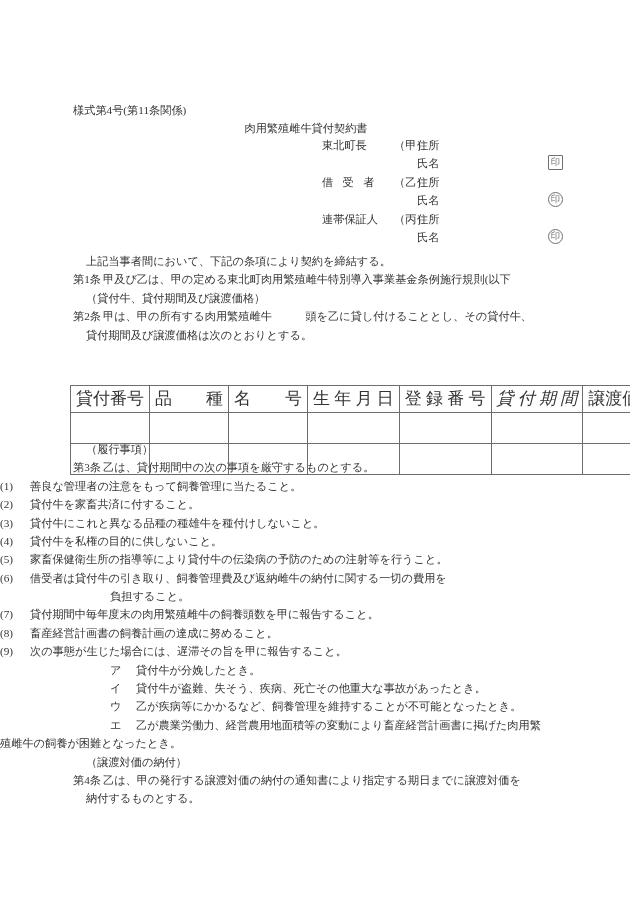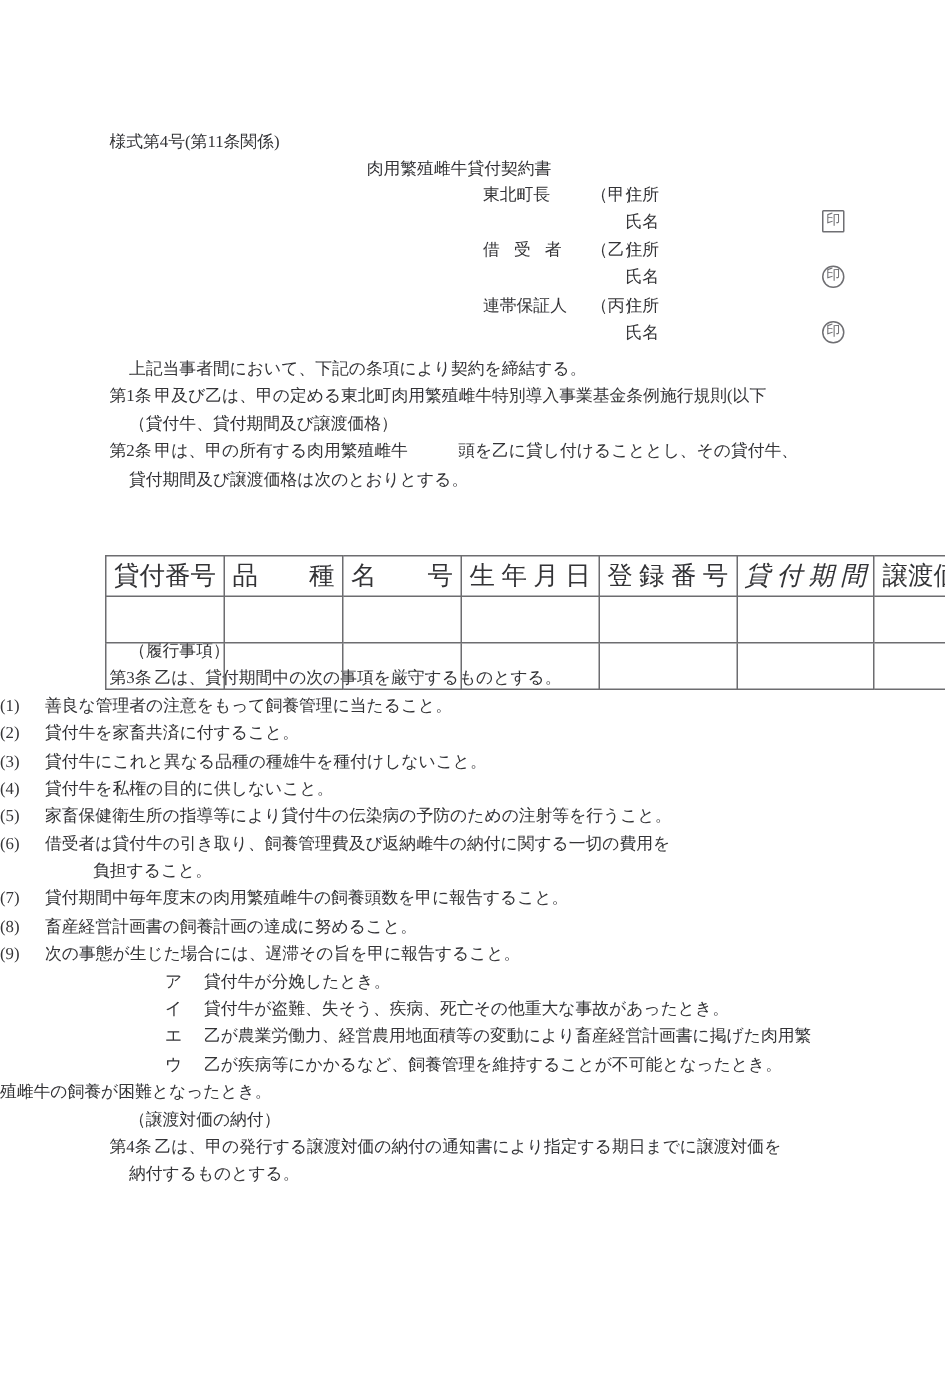--- a/index.html
+++ b/index.html
@@ -13,21 +13,21 @@
     height: 915px;
     position: relative;
     font-family: "Liberation Serif", "DejaVu Serif", serif;
     color: #333336;
     font-size: 11.2px;
     line-height: 18.4px;
     overflow: hidden;
   }
   .page {
     position: absolute;
-    left: 0; top: 1px;
+    left: 0; top: 16px;
     width: 630px;
     height: 871px;
     padding: 0;
   }
 
   
   .ln { white-space: pre; }
 
   .form-no {
     position: absolute;
@@ -102,21 +102,21 @@
     top: 236px;
     width: 630px;
   }
   .p {
     white-space: pre;
     height: 18.4px;
   }
   .i0  { padding-left: 73px; }   
   .i1  { padding-left: 86px; }   
   .i2  { }   
-  .i2b { padding-left: 62px; }  
+  .i2b { padding-left: 110px; }  
   .i3  { padding-left: 110px; }  
   .i3b { }  
 
   .art-head { white-space: pre; }
   .num { display: inline-block; width: 30px; }
   .kana { display: inline-block; width: 26px; }
 
   
   .tbl {
     position: absolute;
@@ -215,22 +215,22 @@
     <div class="p i2"><span class="num">(4)</span><span>貸付牛を私権の目的に供しないこと。</span></div>
     <div class="p i2"><span class="num">(5)</span><span>家畜保健衛生所の指導等により貸付牛の伝染病の予防のための注射等を行うこと。</span></div>
     <div class="p i2"><span class="num">(6)</span><span>借受者は貸付牛の引き取り、飼養管理費及び返納雌牛の納付に関する一切の費用を</span></div>
     <div class="p i2b">負担すること。</div>
     <div class="p i2"><span class="num">(7)</span><span>貸付期間中毎年度末の肉用繁殖雌牛の飼養頭数を甲に報告すること。</span></div>
     <div class="p i2"><span class="num">(8)</span><span>畜産経営計画書の飼養計画の達成に努めること。</span></div>
     <div class="p i2"><span class="num">(9)</span><span>次の事態が生じた場合には、遅滞その旨を甲に報告すること。</span></div>
 
     <div class="p i3"><span class="kana">ア</span><span>貸付牛が分娩したとき。</span></div>
     <div class="p i3"><span class="kana">イ</span><span>貸付牛が盗難、失そう、疾病、死亡その他重大な事故があったとき。</span></div>
+    <div class="p i3"><span class="kana">ウ</span><span>乙が疾病等にかかるなど、飼養管理を維持することが不可能となったとき。</span></div>
     <div class="p i3"><span class="kana">エ</span><span>乙が農業労働力、経営農用地面積等の変動により畜産経営計画書に掲げた肉用繁</span></div>
-    <div class="p i3"><span class="kana">ウ</span><span>乙が疾病等にかかるなど、飼養管理を維持することが不可能となったとき。</span></div>
     <div class="p i3b">殖雌牛の飼養が困難となったとき。</div>
 
     <div class="p i1">（譲渡対価の納付）</div>
     <div class="p i0 art-head"><span class="num">第4条</span><span>乙は、甲の発行する譲渡対価の納付の通知書により指定する期日までに譲渡対価を</span></div>
     <div class="p i1">納付するものとする。</div>
 
   </div>
 
   <table class="tbl">
     <thead>

